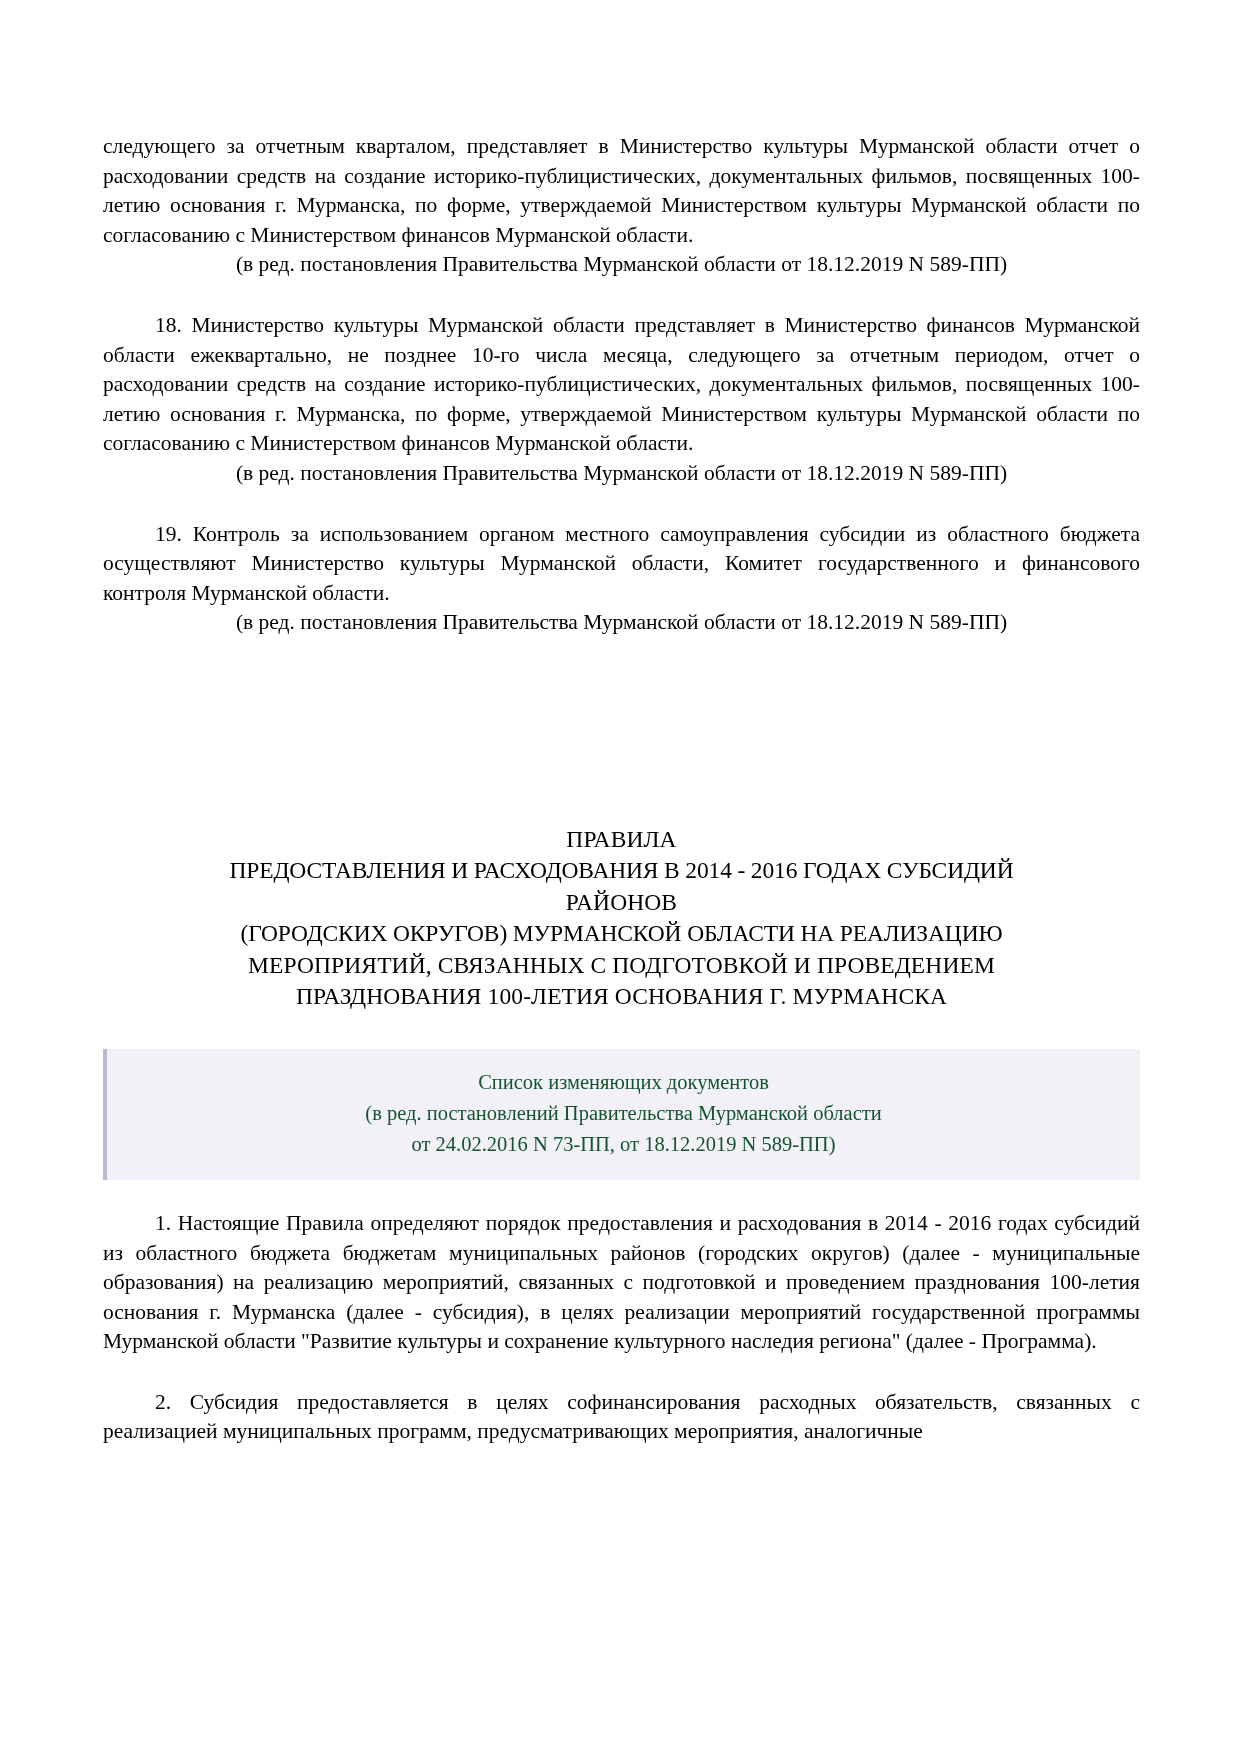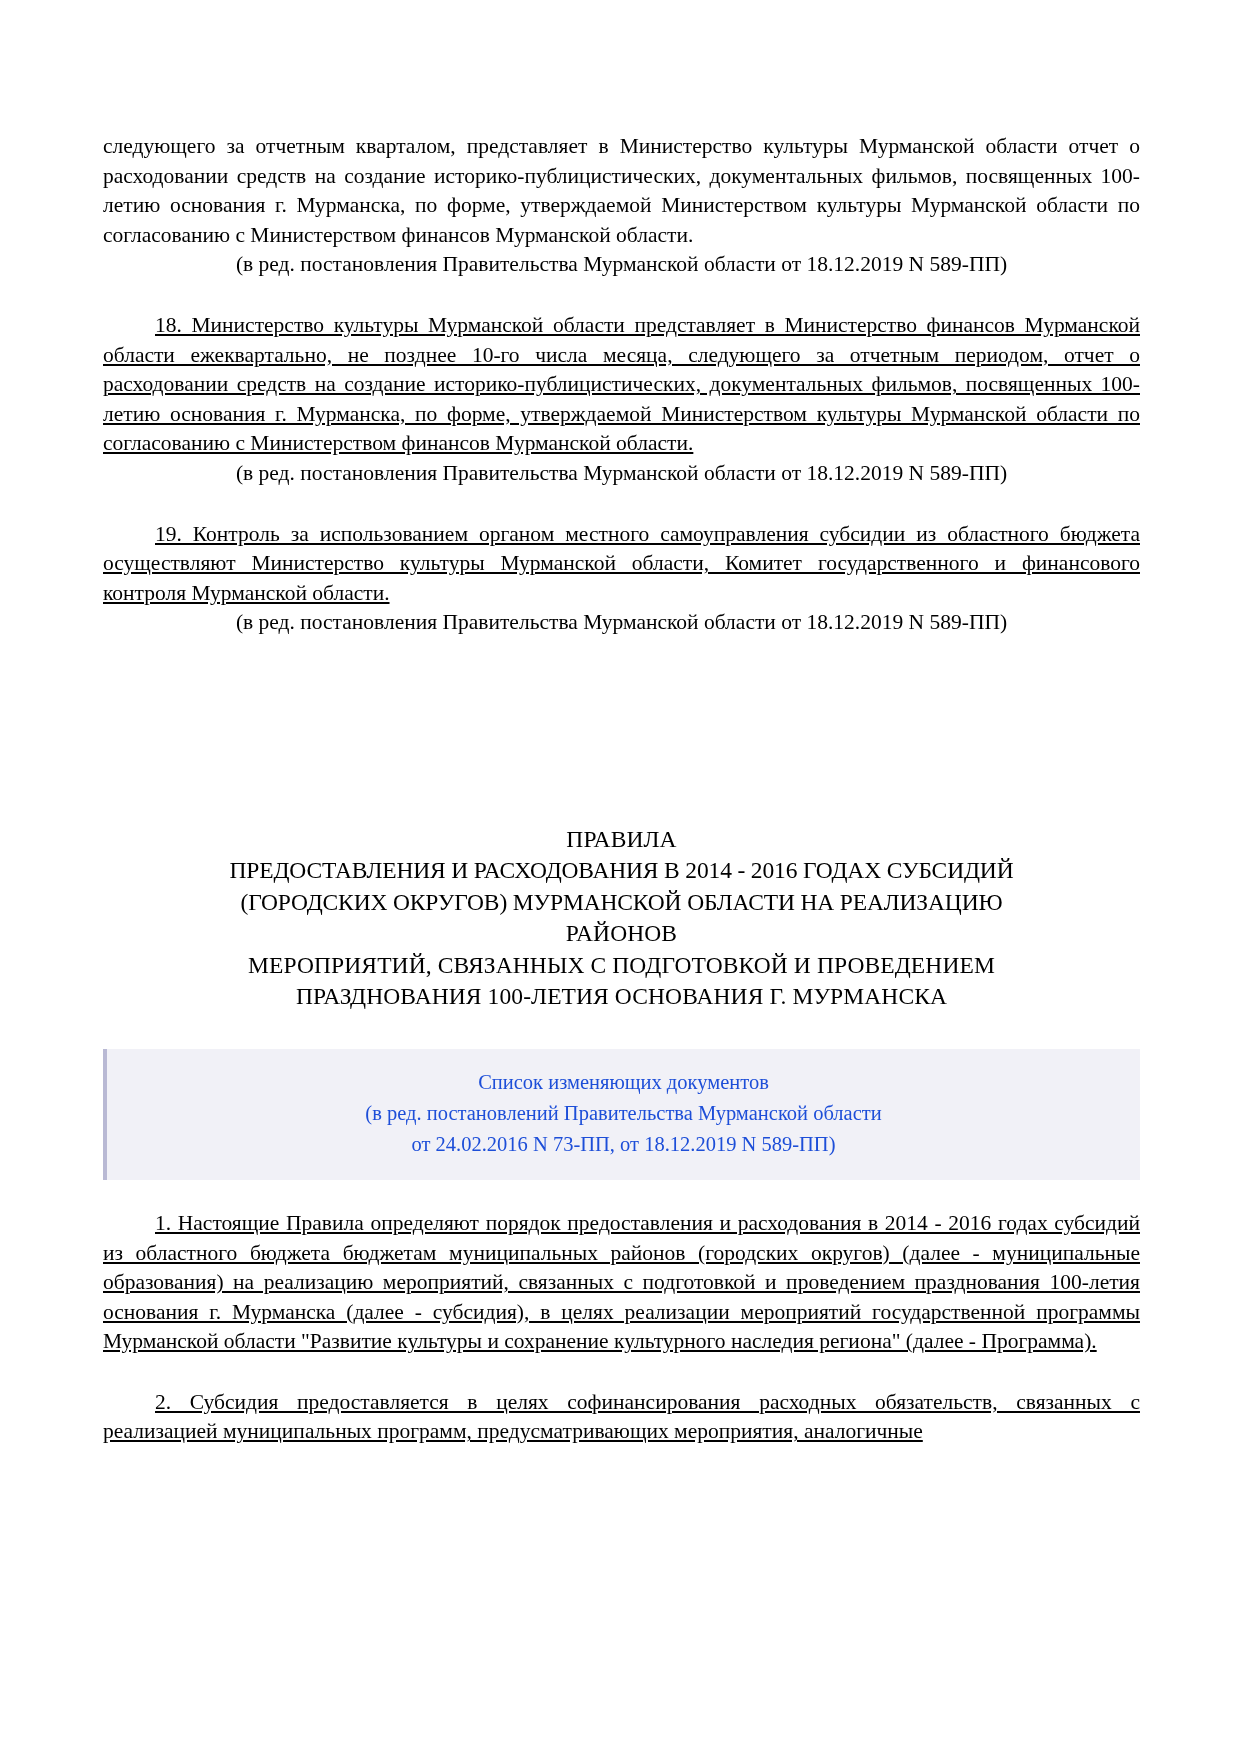--- a/index.html
+++ b/index.html
@@ -26,21 +26,20 @@
   .para {
     font-size: 21.5px;
     line-height: 29.6px;
     text-align: justify;
     text-justify: inter-word;
     margin: 0;
     hyphens: none;
   }
   .para.indent {
     text-indent: 52px;
-    text-decoration: underline;
   }
   .amend {
     font-size: 21.5px;
     line-height: 29.6px;
     text-align: center;
     margin: 0;
   }
   .gap-sm { height: 29px; }
   .gap-md { height: 31px; }
   .spacer-big { height: 136px; }
@@ -67,21 +66,21 @@
     white-space: nowrap;
   }
   .doc-title .l.wide {
     letter-spacing: -0.15px;
   }
 
   
   .notice {
     background: #f1f1f7;
     border-left: 4px solid #b9b9d4;
-    color: #1d4ed8;
+    color: #14532d;
     text-align: center;
     font-size: 20.5px;
     line-height: 31px;
     padding: 18px 20px 20px 20px;
     box-sizing: border-box;
   }
   .notice .l { display: block; }
 </style>
 </head>
 <body>
@@ -105,22 +104,22 @@
   <p class="amend">(в ред. постановления Правительства Мурманской области от 18.12.2019 N 589-ПП)</p>
 
   <div class="spacer-big"></div>
 
 
   <div class="spacer-mid"></div>
 
   <div class="doc-title">
     <span class="l">ПРАВИЛА</span>
     <span class="l wide">ПРЕДОСТАВЛЕНИЯ И РАСХОДОВАНИЯ В 2014 - 2016 ГОДАХ СУБСИДИЙ</span>
+    <span class="l">РАЙОНОВ</span>
     <span class="l wide">(ГОРОДСКИХ ОКРУГОВ) МУРМАНСКОЙ ОБЛАСТИ НА РЕАЛИЗАЦИЮ</span>
-    <span class="l">РАЙОНОВ</span>
     <span class="l">МЕРОПРИЯТИЙ, СВЯЗАННЫХ С ПОДГОТОВКОЙ И ПРОВЕДЕНИЕМ</span>
     <span class="l">ПРАЗДНОВАНИЯ 100-ЛЕТИЯ ОСНОВАНИЯ Г. МУРМАНСКА</span>
   </div>
 
   <div class="spacer-small"></div>
 
   <div class="notice">
     <span class="l">Список изменяющих документов</span>
     <span class="l">(в ред. постановлений Правительства Мурманской области</span>
     <span class="l">от 24.02.2016 N 73-ПП, от 18.12.2019 N 589-ПП)</span>

